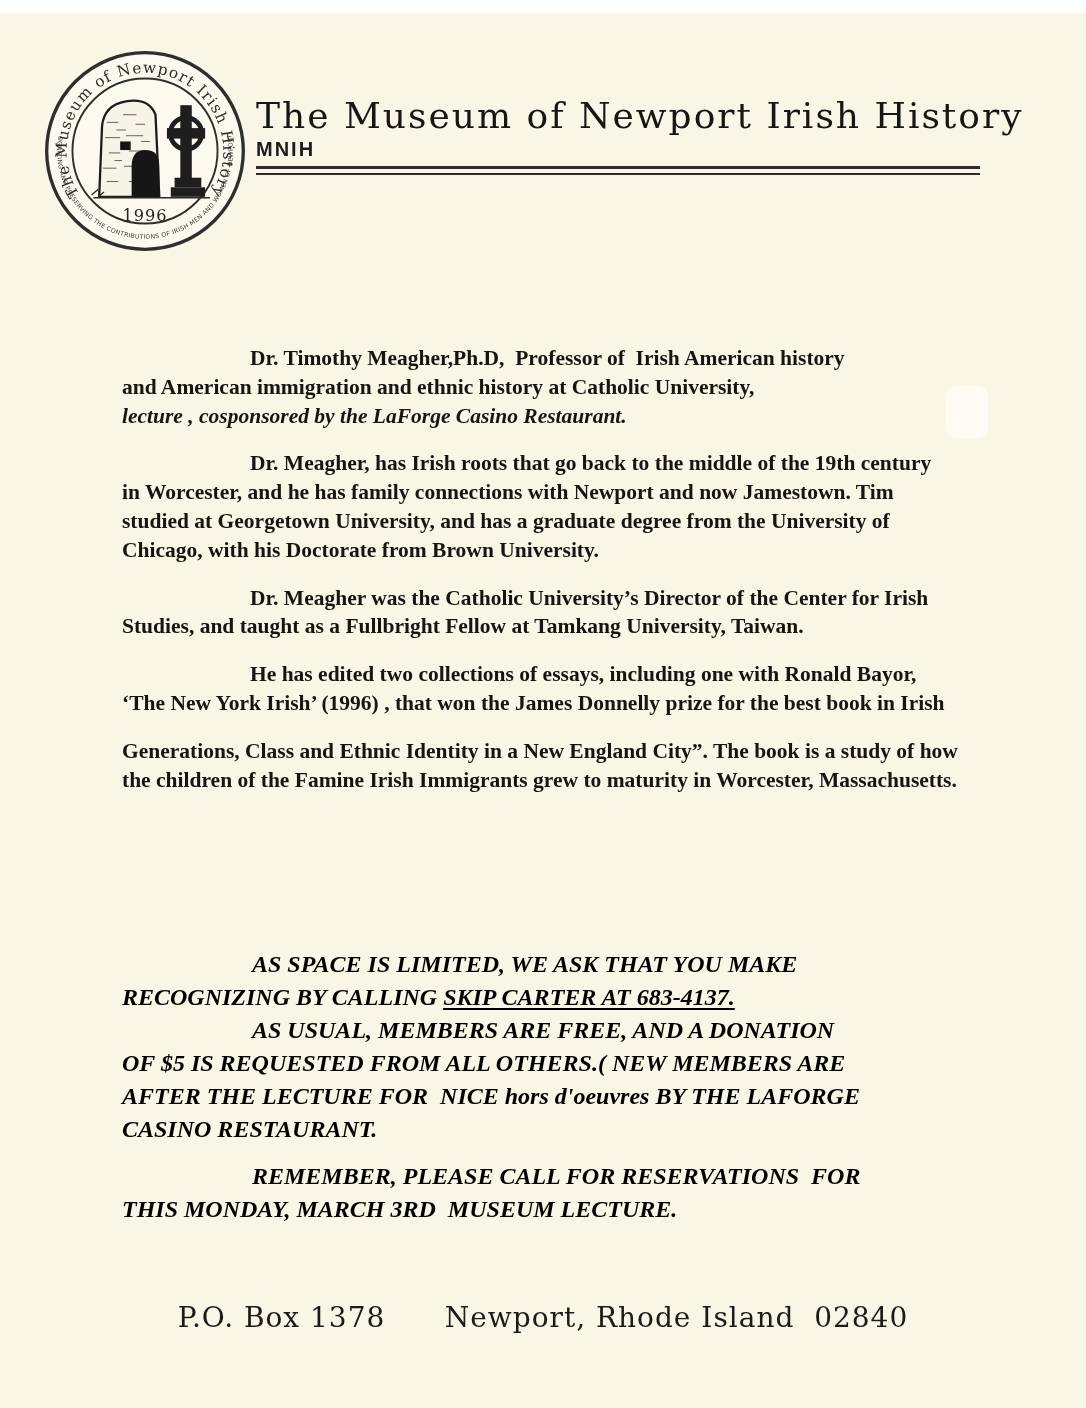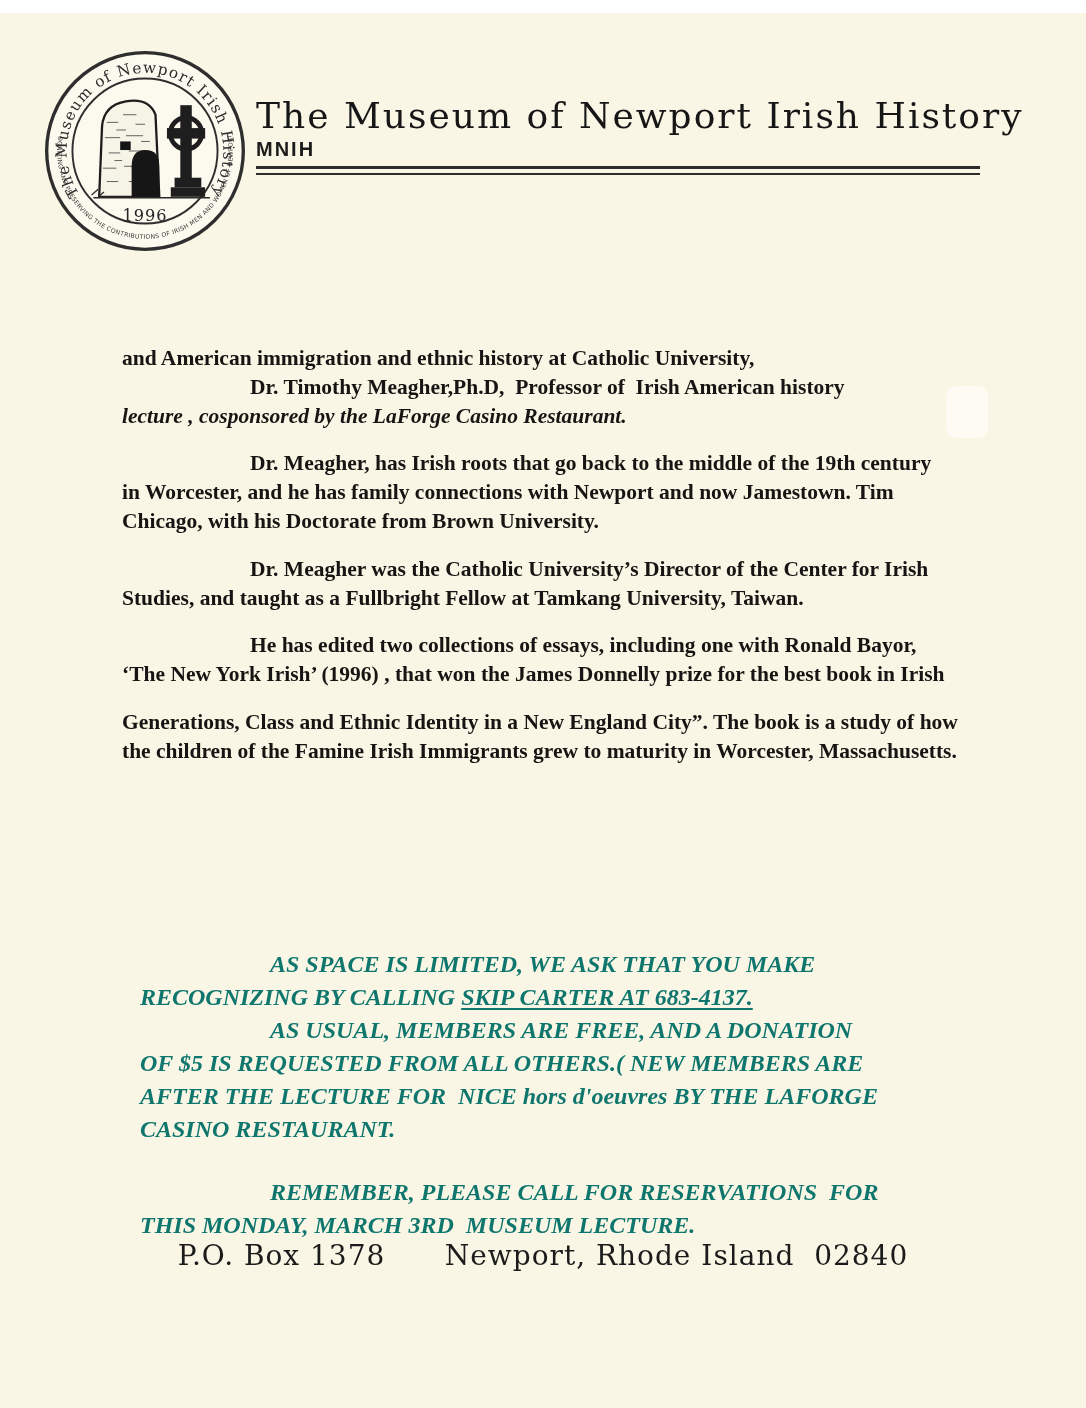--- a/index.html
+++ b/index.html
@@ -31,30 +31,30 @@
   .letter-body .para{margin:0 0 19px 0;}
   .letter-body .para.gap{margin-top:9px;}
   .line{white-space:pre;}
   .letter-body .line.indent{padding-left:128px;}
   .seg-n{}
   .seg-i{font-style:italic;}
   .seg-u{text-decoration:underline;text-decoration-thickness:2px;text-underline-offset:3px;}
 
   
   .announcement{
-    position:absolute;left:140px;top:948px;width:880px;
-    font-weight:bold;font-style:italic;font-size:24px;line-height:33px;color:#0f766e;
+    position:absolute;left:122px;top:948px;width:880px;
+    font-weight:bold;font-style:italic;font-size:24px;line-height:33px;color:#000000;
   }
   .announcement .para{margin:0;}
-  .announcement .para.gap{margin-top:30px;}
+  .announcement .para.gap{margin-top:14px;}
   .announcement .line.indent{padding-left:130px;}
 
   
   .footer{
-    position:absolute;left:0;top:1236px;width:1086px;text-align:center;
+    position:absolute;left:0;top:1298px;width:1086px;text-align:center;
     font-family:"DejaVu Serif",serif;font-size:28px;letter-spacing:1px;
     color:#1b1b1b;line-height:40px;
   }
   .footer div{white-space:pre;}
 </style>
 </head>
 <body>
 
 <div class="page">
 
@@ -97,27 +97,28 @@
   <div class="letterhead">
     <div class="lh-title">The Museum of Newport Irish History</div>
     <div class="lh-acronym">MNIH</div>
     <div class="double-rule"></div>
   </div>
 
   <div class="artifact"></div>
 
   <main class="letter-body">
       <div class="para">
+        <div class="line indent"><span class="seg-n">Dr. Timothy Meagher,Ph.D,  Professor of  Irish American history</span></div>
         <div class="line"><span class="seg-n">and American immigration and ethnic history at Catholic University,</span></div>
-        <div class="line indent"><span class="seg-n">Dr. Timothy Meagher,Ph.D,  Professor of  Irish American history</span></div>
         <div class="line"><span class="seg-i">lecture , cosponsored by the LaForge Casino Restaurant.</span></div>
       </div>
       <div class="para">
         <div class="line indent"><span class="seg-n">Dr. Meagher, has Irish roots that go back to the middle of the 19th century</span></div>
         <div class="line"><span class="seg-n">in Worcester, and he has family connections with Newport and now Jamestown. Tim</span></div>
+        <div class="line"><span class="seg-n">studied at Georgetown University, and has a graduate degree from the University of</span></div>
         <div class="line"><span class="seg-n">Chicago, with his Doctorate from Brown University.</span></div>
       </div>
       <div class="para">
         <div class="line indent"><span class="seg-n">Dr. Meagher was the Catholic University’s Director of the Center for Irish</span></div>
         <div class="line"><span class="seg-n">Studies, and taught as a Fullbright Fellow at Tamkang University, Taiwan.</span></div>
       </div>
       <div class="para">
         <div class="line indent"><span class="seg-n">He has edited two collections of essays, including one with Ronald Bayor,</span></div>
         <div class="line"><span class="seg-n">‘The New York Irish’ (1996) , that won the James Donnelly prize for the best book in Irish</span></div>
       </div>

